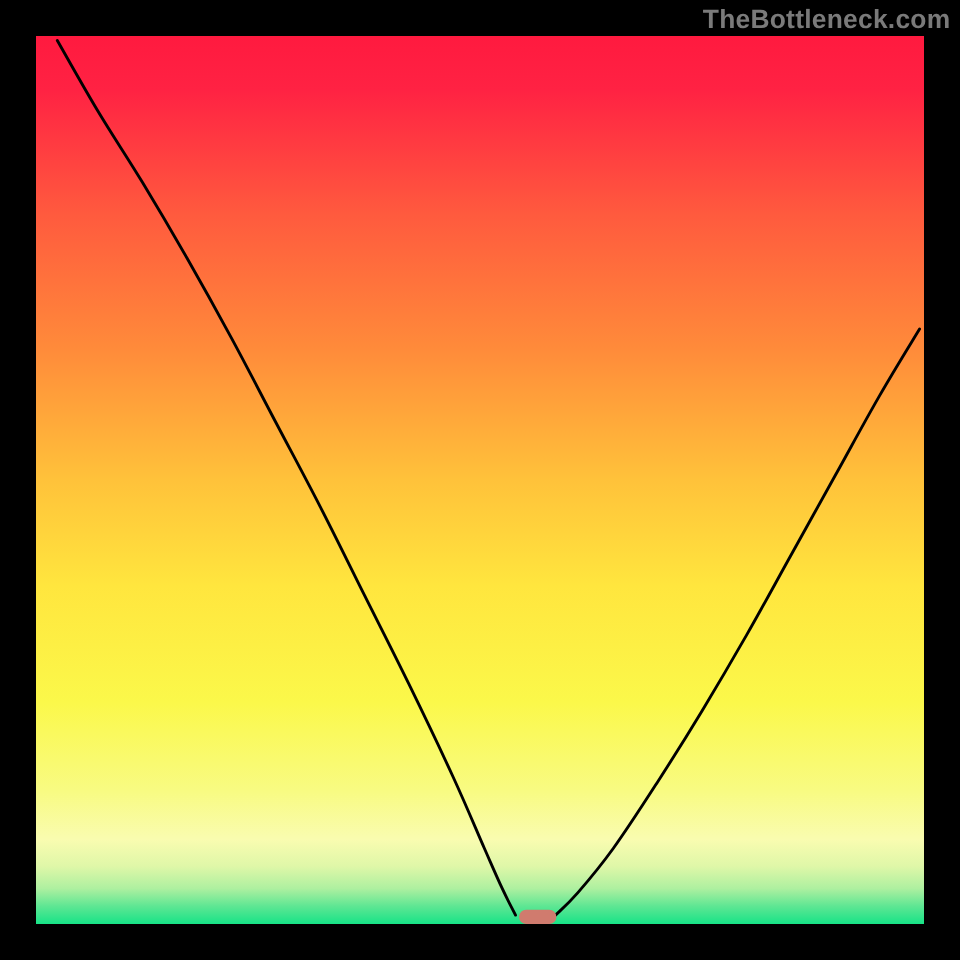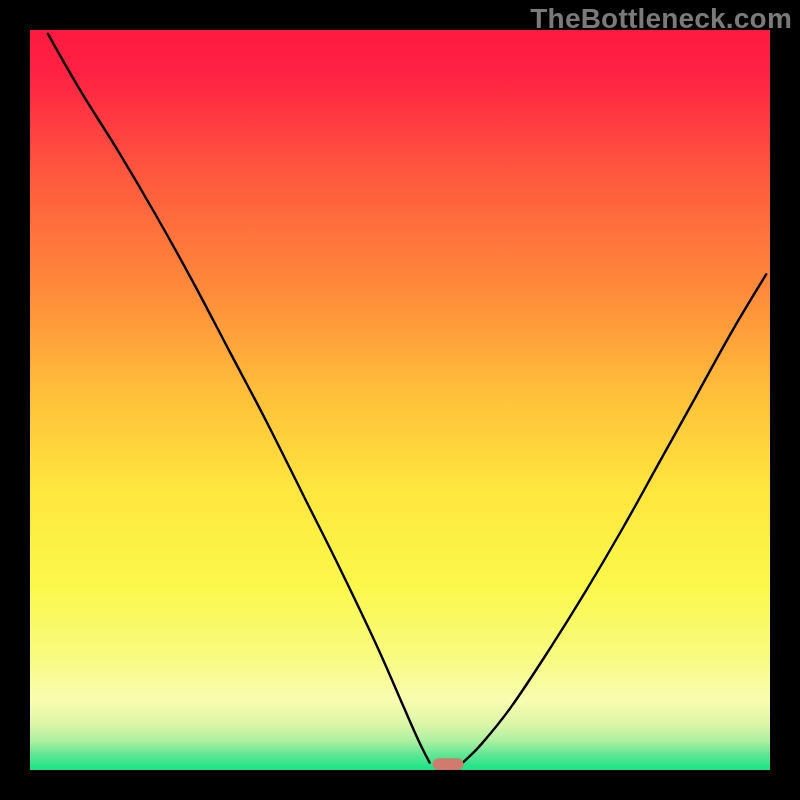--- a/index.html
+++ b/index.html
@@ -16,21 +16,21 @@
     height: 800px;
   }
   svg {
     display: block;
   }
   .watermark {
     position: absolute;
     top: 3px;
     right: 8px;
     font-family: Arial, Helvetica, sans-serif;
-    font-size: 28px;
+    font-size: 22px;
     font-weight: 600;
     color: #7a7a7a;
     letter-spacing: 0.2px;
   }
 </style>
 </head>
 <body>
 
 <div class="chart-container">
   <svg id="chart-svg" width="800" height="800" viewBox="0 0 800 800">

